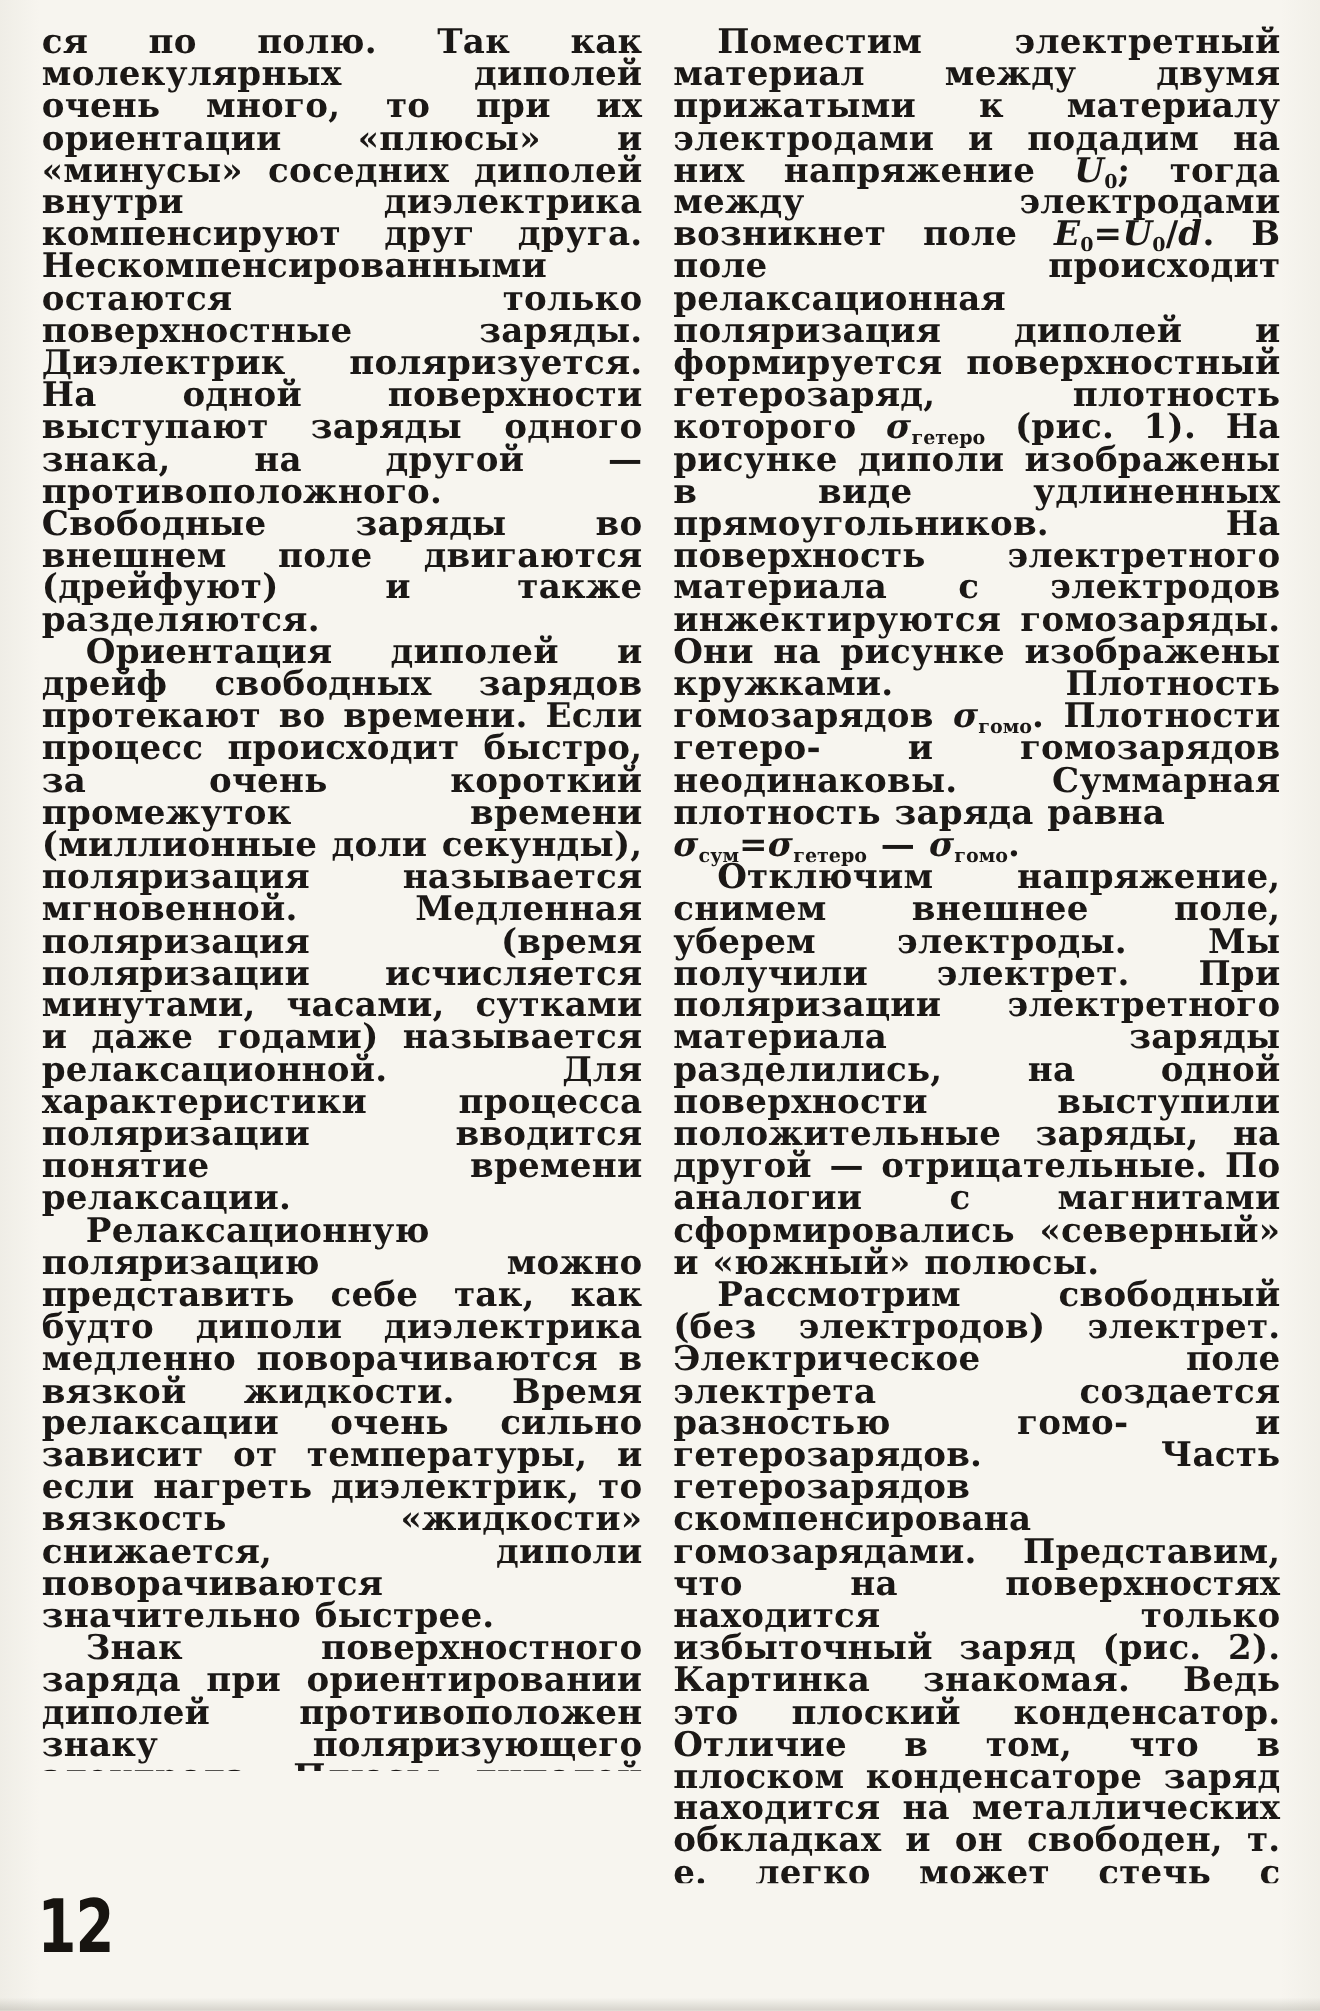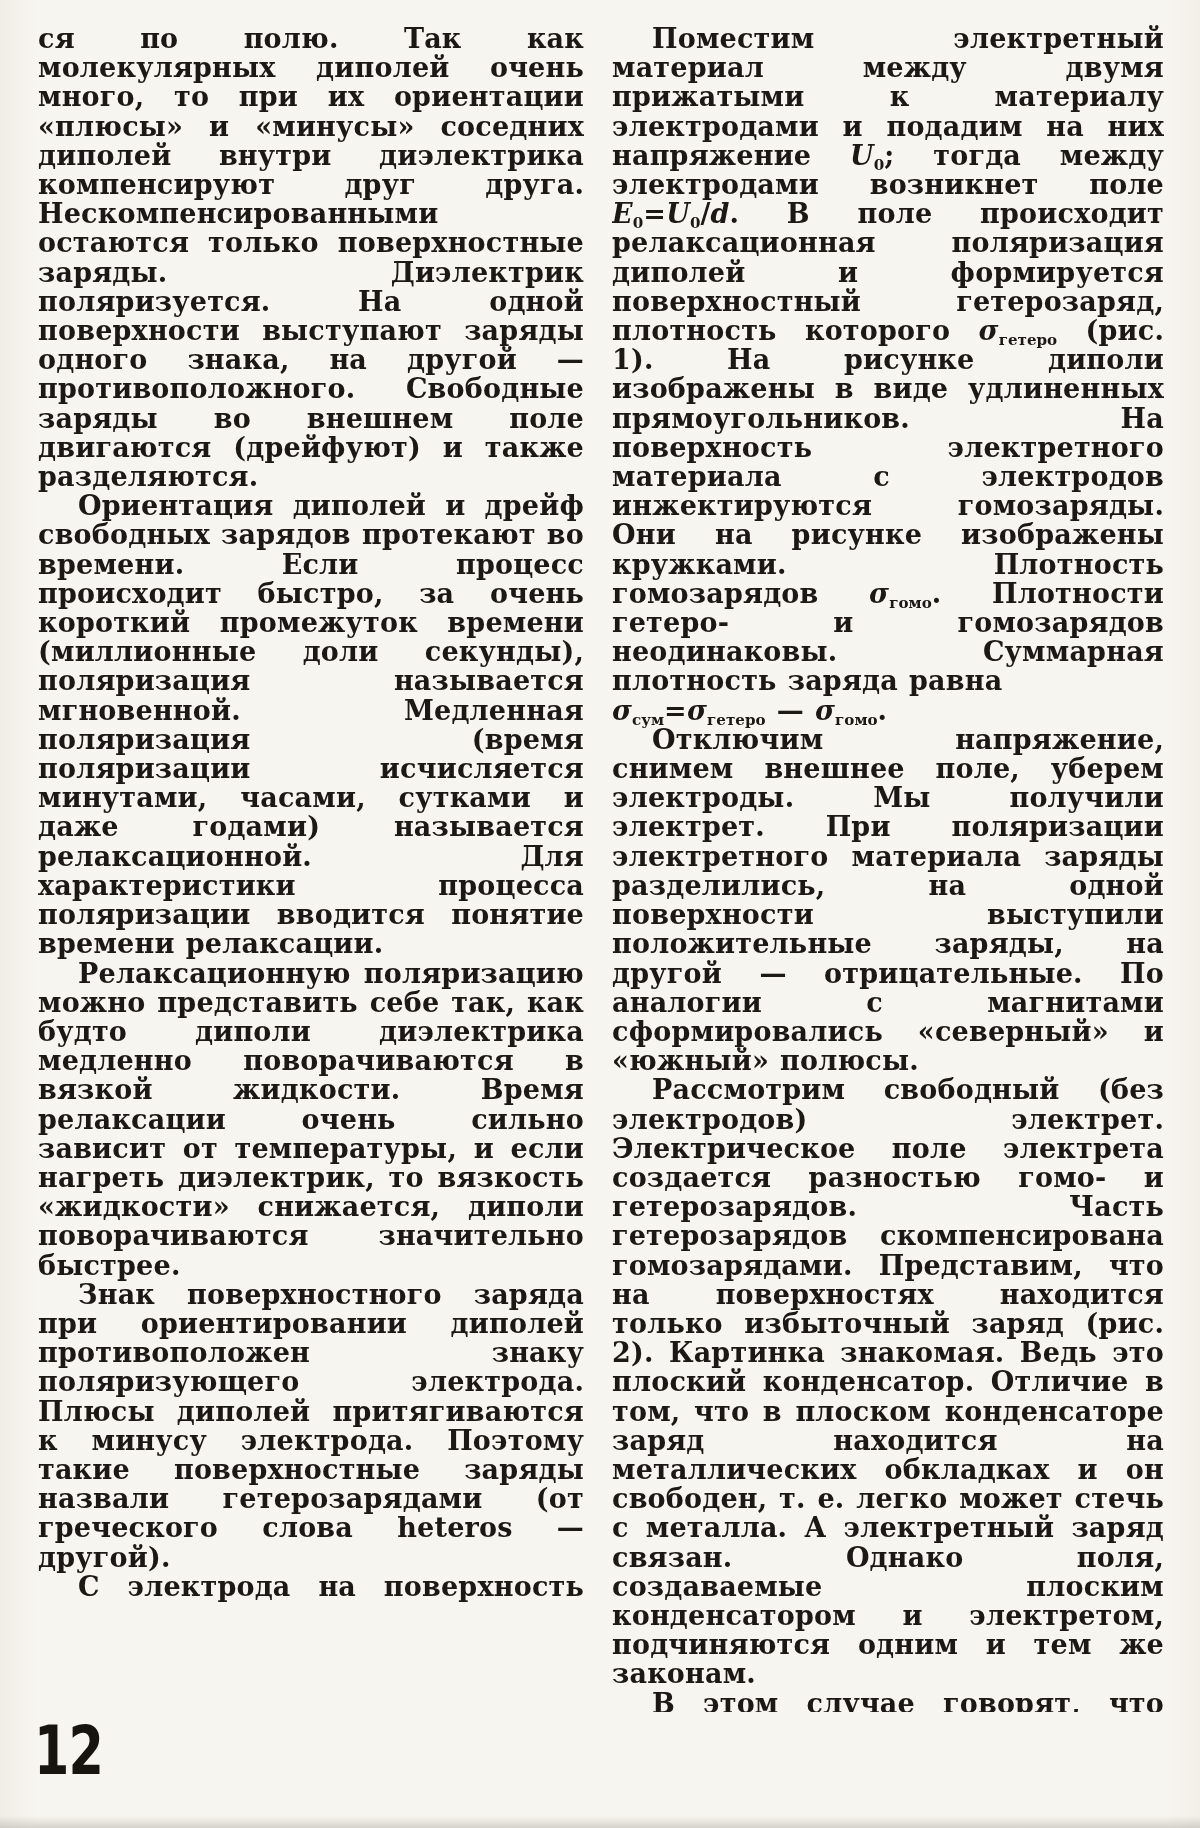--- a/index.html
+++ b/index.html
@@ -14,21 +14,21 @@
     font-weight:700;
     color:#1b1816;
   }
   .page::after{
     content:"";position:absolute;left:0;right:0;bottom:0;height:12px;
     background:linear-gradient(180deg,rgba(0,0,0,0),rgba(95,90,78,0.22));
     pointer-events:none;
   }
   .col{
     position:absolute;top:24px;
-    font-size:27px;line-height:29.2px;
+    font-size:31px;line-height:29.2px;
     text-align:justify;
     letter-spacing:0.2px;
     word-spacing:1.5px;
     hyphens:auto;
   }
   .col-left{left:38px;width:546px;height:1586px;overflow:hidden;}
   .col-right{left:612px;width:552px;height:1688px;overflow:hidden;}
   p.para{margin:0;padding:0;}
   p.indent{text-indent:40px;}
   p.leftline{text-align:left;}

